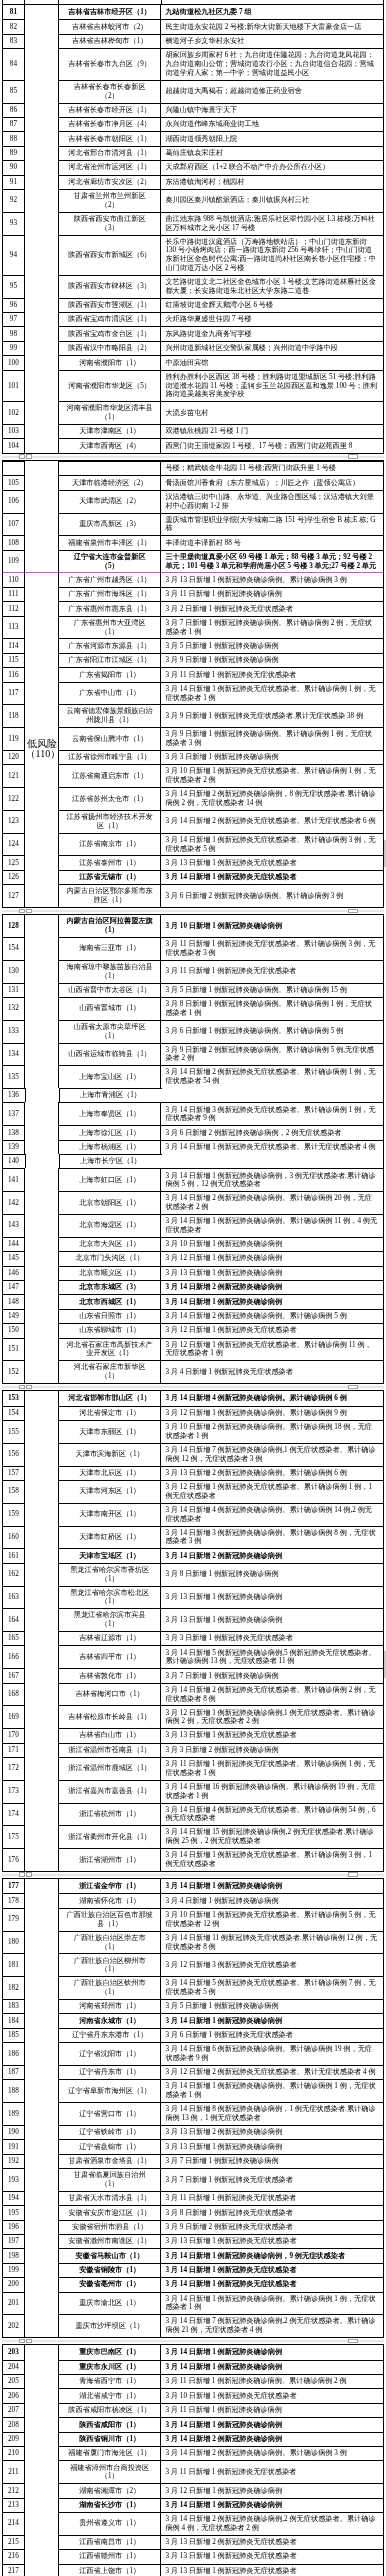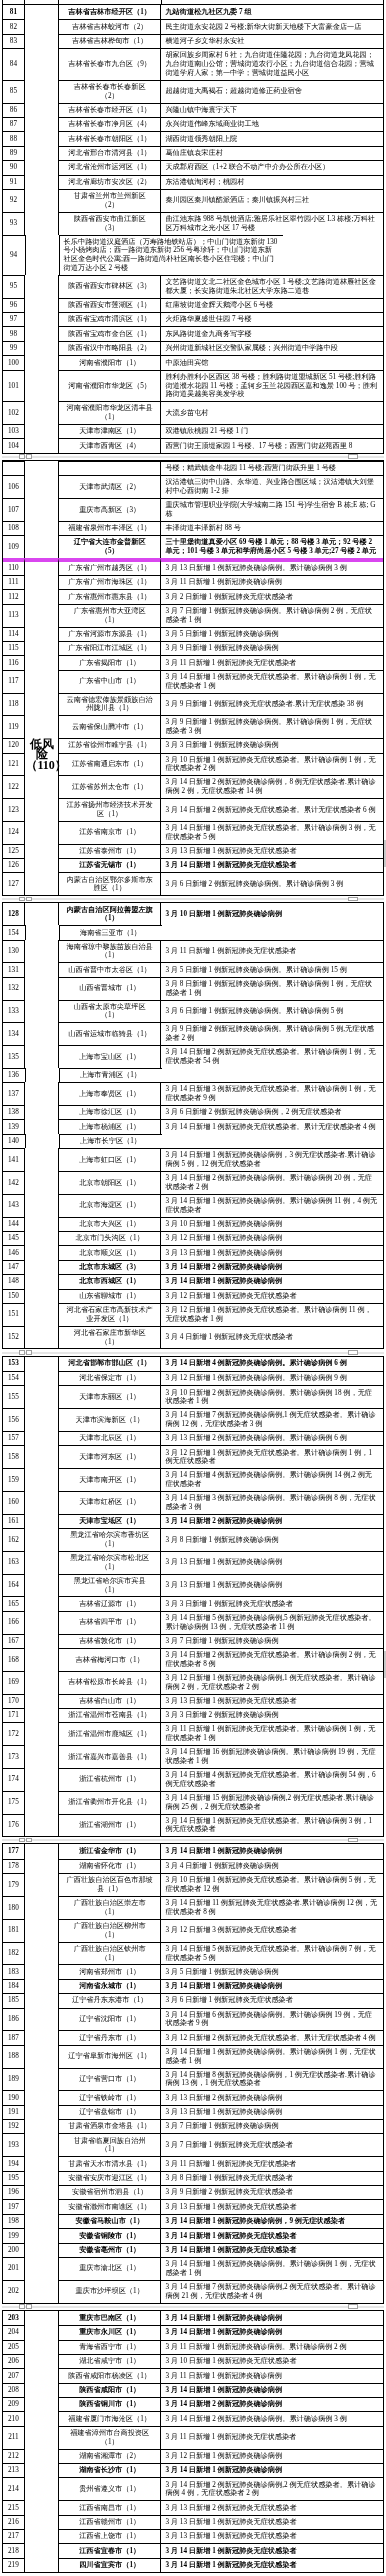--- a/index.html
+++ b/index.html
@@ -15,23 +15,23 @@
   .row{display:flex;}
   .c{box-sizing:border-box;border-left:0.5px solid #000;border-top:0.5px solid #000;
      display:flex;align-items:center;min-height:14.4px;padding:2.1px 4.1px;
      font-size:7.2px;line-height:8.8px;}
   .c.n{width:22px;border-left:none;justify-content:center;padding:2.1px 1px;}
   .c.cat{width:34px;border-top:none;padding:0;}
   .c.region{width:103px;justify-content:center;text-align:center;padding:2.1px 7.2px;}
   .c.detail{width:224px;}
   .row:first-child > .c{border-top:none;font-weight:bold;}
   .row.bold .region,.row.bold .detail{font-weight:bold;}
-  .row.catbreak > .c{border-top:4px solid #d946ef;}
+  .row.catbreak > .c{border-top:1px solid #d946ef;}
   .cat-label{position:absolute;left:23px;top:278px;width:33px;text-align:center;
-             font-size:12px;line-height:10.3px;font-weight:bold;}
+             font-size:10px;line-height:10.3px;}
   .pb{height:6.2px;margin-left:1.5px;width:382px;position:relative;background:#fff;}
   .pb .band{position:absolute;left:0;right:0;top:2.1px;height:2.1px;background:#e6e6e6;}
   .pb .tab{position:absolute;top:0.5px;height:4.6px;background:#fff;border:0.5px solid #a0a0a0;box-sizing:border-box;}
   .pb .tabL1{left:17px;width:6.2px;} .pb .tabL2{left:24px;width:6.2px;}
   .pb .tabR{left:346px;width:10.3px;}
   .smark{position:absolute;right:0;width:2.1px;background:#c9c9c9;}
   .smark1{top:840px;height:27px;} .smark2{top:1651px;height:27px;}
 </style>
 </head>
 <body>
@@ -120,20 +120,21 @@
       </div>
       <div class="row">
         <div class="c n">93</div>
         <div class="c cat"></div>
         <div class="c region">陕西省西安市曲江新区（3）</div>
         <div class="c detail">曲江池东路 988 号凯悦酒店;雅居乐社区翠竹园小区 L3 栋楼;万科社区万科城市之光小区 17 号楼</div>
       </div>
       <div class="row">
         <div class="c n">94</div>
         <div class="c cat"></div>
+        <div class="c region">陕西省西安市新城区（6）</div>
         <div class="c detail">长乐中路街道汉庭酒店（万寿路地铁站店）；中山门街道东新街 130 号小杨烤肉店；西一路街道东新街 256 号粤珍轩；中山门街道东新社区金色时代公寓;西一路街道尚朴社区南长巷小区住宅楼；中山门街道万达小区 2 号楼</div>
       </div>
       <div class="row">
         <div class="c n">95</div>
         <div class="c cat"></div>
         <div class="c region">陕西省西安市碑林区（3）</div>
         <div class="c detail">文艺路街道文北二社区金色城市小区 1 号楼;文艺路街道林雁社区金都大厦；长安路街道朱北社区大学东路二道巷</div>
       </div>
       <div class="row">
         <div class="c n">96</div>
@@ -203,20 +204,26 @@
       <div>低风险</div>
       <div>（110）</div>
     </div>
   <div class="row">
         <div class="c n"></div>
         <div class="c cat"></div>
         <div class="c region"></div>
         <div class="c detail">号楼；精武镇金牛花园 11 号楼;西营门街跃升里 1 号楼</div>
       </div>
       <div class="row">
+        <div class="c n">105</div>
+        <div class="c cat"></div>
+        <div class="c region">天津市临港经济区（2）</div>
+        <div class="c detail">骨汤面馆川香食府（东方星城店）；川匠之作（蓝领公寓店）</div>
+      </div>
+      <div class="row">
         <div class="c n">106</div>
         <div class="c cat"></div>
         <div class="c region">天津市武清区（2）</div>
         <div class="c detail">汉沽港镇三街中山路、永华道、兴业路合围区域；汉沽港镇大刘堡村中心西街南 1-2 排</div>
       </div>
       <div class="row">
         <div class="c n">107</div>
         <div class="c cat"></div>
         <div class="c region">重庆市高新区（3）</div>
         <div class="c detail">重庆城市管理职业学院(大学城南二路 151 号)学生宿舍 B 栋;E 栋; G 栋</div>
@@ -354,20 +361,21 @@
       <div class="row">
         <div class="c n">128</div>
         <div class="c cat"></div>
         <div class="c region">内蒙古自治区阿拉善盟左旗（1）</div>
         <div class="c detail">3 月 10 日新增 1 例新冠肺炎确诊病例</div>
       </div>
       <div class="row">
         <div class="c n">154</div>
         <div class="c cat"></div>
         <div class="c region">海南省三亚市（1）</div>
+        <div class="c detail">3 月 11 日新增 1 例新冠肺炎无症状感染者。累计确诊病例 3 例，无症状感染者 3 例</div>
       </div>
       <div class="row">
         <div class="c n">130</div>
         <div class="c cat"></div>
         <div class="c region">海南省琼中黎族苗族自治县（1）</div>
         <div class="c detail">3 月 11 日新增 1 例新冠肺炎无症状感染者</div>
       </div>
       <div class="row">
         <div class="c n">131</div>
         <div class="c cat"></div>
@@ -466,20 +474,26 @@
         <div class="c n">147</div>
         <div class="c cat"></div>
         <div class="c region">北京市东城区（3）</div>
         <div class="c detail">3 月 14 日新增 2 例新冠肺炎确诊病例</div>
       </div>
       <div class="row bold">
         <div class="c n">148</div>
         <div class="c cat"></div>
         <div class="c region">北京市西城区（1）</div>
         <div class="c detail">3 月 14 日新增 1 例新冠肺炎确诊病例</div>
+      </div>
+      <div class="row">
+        <div class="c n">149</div>
+        <div class="c cat"></div>
+        <div class="c region">山东省日照市（1）</div>
+        <div class="c detail">3 月 14 日新增 2 例新冠肺炎确诊病例。累计确诊病例 5 例</div>
       </div>
       <div class="row">
         <div class="c n">150</div>
         <div class="c cat"></div>
         <div class="c region">山东省聊城市（1）</div>
         <div class="c detail">3 月 12 日新增 1 例新冠肺炎无症状感染者</div>
       </div>
       <div class="row">
         <div class="c n">151</div>
         <div class="c cat"></div>

